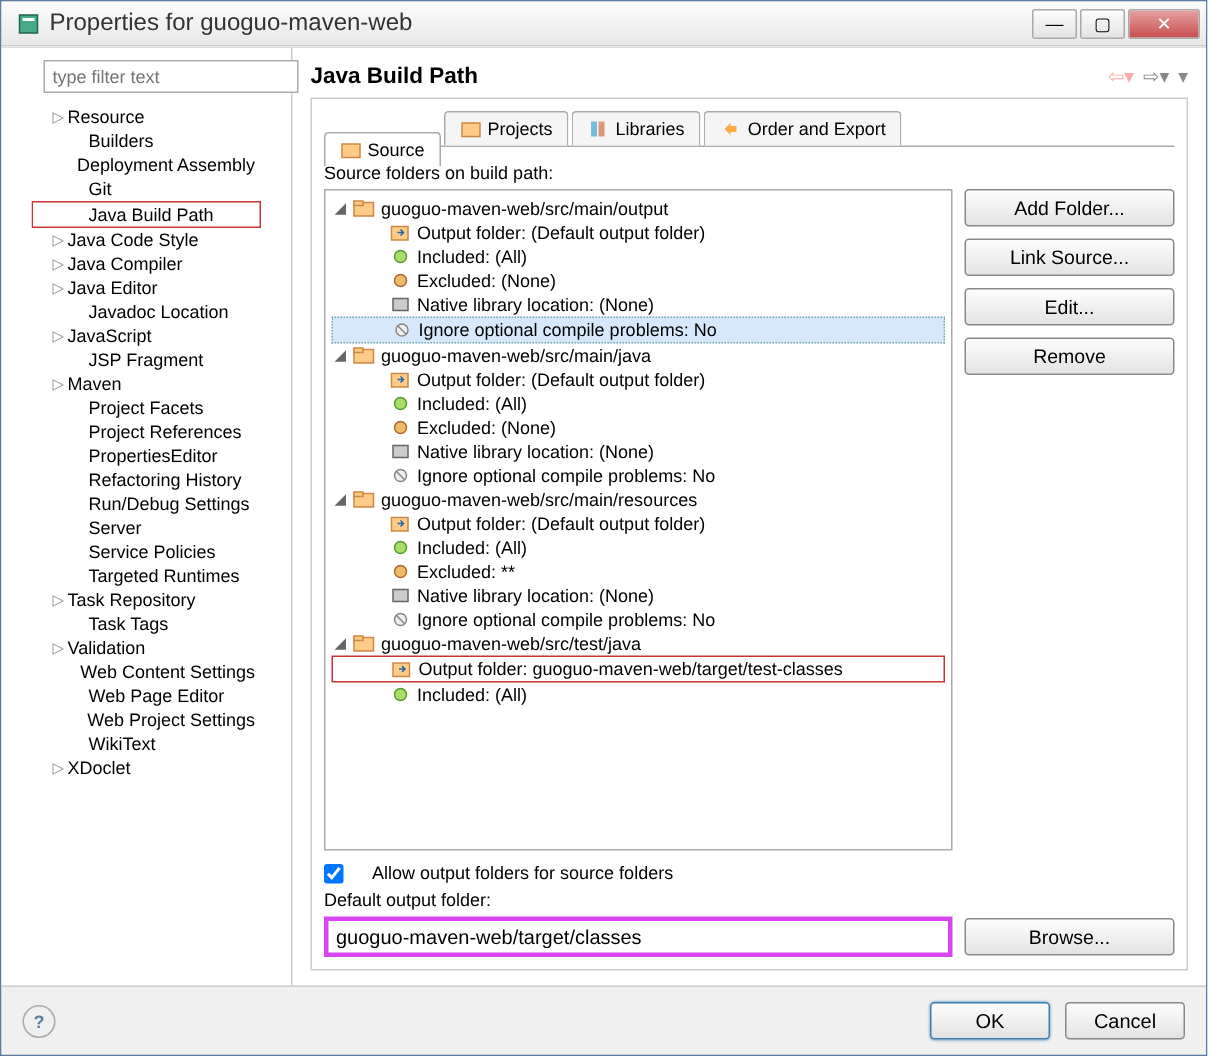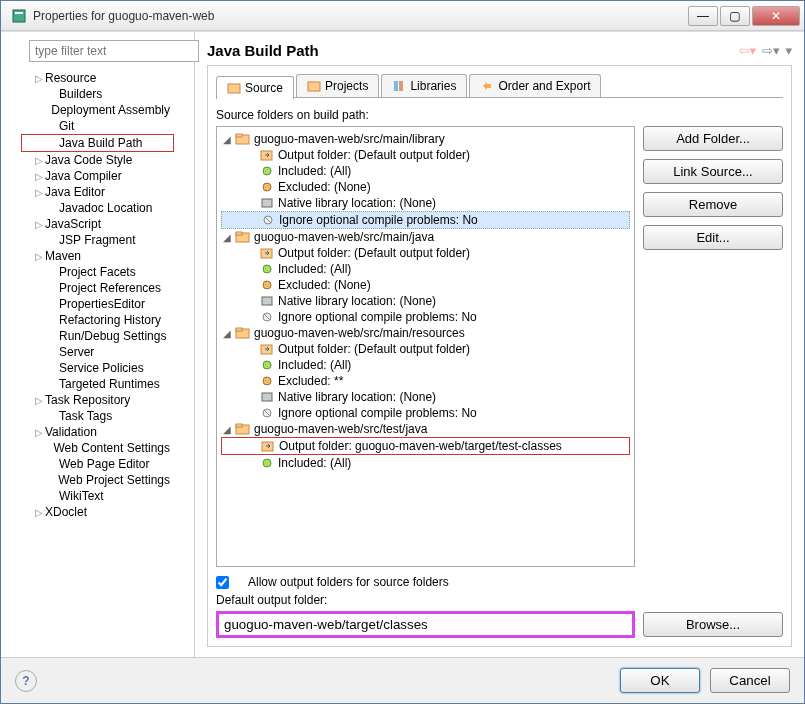--- a/index.html
+++ b/index.html
@@ -2,21 +2,21 @@
 <html><head>
 <meta charset="utf-8">
 <style>
 * { box-sizing: border-box; margin: 0; padding: 0; }
 body { font-family: "Segoe UI", Tahoma, sans-serif; font-size: 12px; color: #000; background: #fff; width: 805px; height: 704px; overflow: hidden; }
 
 .window { width: 805px; height: 704px; border: 1px solid #5a7ca0; display: flex; flex-direction: column; background: #f0f0f0; }
 
 .titlebar { height: 30px; background: linear-gradient(to bottom, #fdfdfd, #e8e8e8); display: flex; align-items: center; padding: 0 4px; border-bottom: 1px solid #ccc; }
 .titlebar-icon { width: 16px; height: 16px; margin: 0 6px; }
-.titlebar-text { flex: 1; font-size: 12px; color: #333; }
+.titlebar-text { flex: 1; font-size: 16px; color: #333; }
 .titlebar-buttons { display: flex; gap: 2px; }
 .titlebar-btn { width: 30px; height: 20px; border: 1px solid #aaa; border-radius: 2px; display: flex; align-items: center; justify-content: center; font-size: 12px; background: linear-gradient(to bottom, #fdfdfd, #e3e3e3); }
 .titlebar-btn.close { width: 48px; background: linear-gradient(to bottom, #e6a0a0, #c8504f); color: #fff; }
 
 .content { flex: 1; display: flex; background: #fff; border-top: 1px solid #ddd; }
 
 .left-panel { width: 194px; border-right: 1px solid #ccc; padding: 8px 20px; display: flex; flex-direction: column; }
 .filter-input { width: 170px; margin: 0 8px 8px 8px; padding: 3px 5px; border: 1px solid #aaa; font-size: 12px; color: #999; }
 .tree { overflow-y: auto; }
 .tree-item { display: flex; align-items: center; padding: 1px 4px; cursor: pointer; white-space: nowrap; }
@@ -27,21 +27,21 @@
 
 .right-panel { flex: 1; display: flex; flex-direction: column; padding: 10px 12px; }
 .header-row { display: flex; align-items: center; justify-content: space-between; margin-bottom: 6px; }
 .page-title { font-size: 15px; font-weight: 600; }
 .nav-arrows { display: flex; gap: 6px; align-items: center; }
 .nav-arrow { color: #faa; font-size: 13px; }
 .nav-arrow.fwd { color: #888; }
 
 .tabs { display: flex; border-bottom: 1px solid #aaa; margin-bottom: 6px; }
 .tab { padding: 4px 10px; border: 1px solid #aaa; border-bottom: none; border-radius: 3px 3px 0 0; background: #f5f5f5; margin-right: 2px; display: flex; align-items: center; gap: 4px; cursor: pointer; }
-.tab.active { background: #fff; position: relative; top: 2px; }
+.tab.active { background: #fff; position: relative; top: 14px; }
 .tab-icon { width: 14px; height: 14px; display: inline-block; }
 
 .source-label { margin: 4px 0; }
 
 .source-area { display: flex; gap: 8px; flex: 1; min-height: 0; }
 .source-tree { flex: 1; border: 1px solid #aaa; padding: 4px; overflow-y: auto; background: #fff; }
 .src-row { display: flex; align-items: center; padding: 1px 0; white-space: nowrap; }
 .src-row.lvl0 { padding-left: 2px; }
 .src-row.lvl1 { padding-left: 38px; }
 .src-arrow { width: 12px; color: #666; font-size: 10px; }
@@ -256,21 +256,21 @@
         <div class="source-area">
           <div class="source-tree" id="source-tree">
               <div class="src-row lvl0">
                 <span class="src-arrow">◢</span>
                 <span class="src-icon">
                   <svg width="16" height="14">
                     <rect x="1" y="3" width="13" height="9" fill="#fc8" stroke="#c84"></rect>
                     <rect x="1" y="2" width="6" height="3" fill="#fc8" stroke="#c84"></rect>
                   </svg>
                 </span>
-                <span>guoguo-maven-web/src/main/library</span>
+                <span>guoguo-maven-web/src/main/output</span>
               </div>
               <div class="src-row lvl1 ">
                 <span class="src-icon">
                   <svg width="16" height="14">
                     <rect x="2" y="3" width="11" height="9" fill="#fc8" stroke="#c84"></rect>
                     <path d="M6 7 L10 7 M8 5 L10 7 L8 9" stroke="#26a" fill="none"></path>
                   </svg>
                 </span>
                 <span>Output folder: (Default output folder)</span>
               </div>
@@ -435,22 +435,22 @@
                   <svg width="16" height="14">
                     <circle cx="8" cy="7" r="4" fill="#ad6" stroke="#593"></circle>
                   </svg>
                 </span>
                 <span>Included: (All)</span>
               </div>
             </div>
           <div class="side-buttons">
             <button class="btn">Add Folder...</button>
             <button class="btn">Link Source...</button>
+            <button class="btn">Edit...</button>
             <button class="btn">Remove</button>
-            <button class="btn">Edit...</button>
           </div>
         </div>
 
         <div class="checkbox-row">
           <input type="checkbox" checked="" style="">
           <span>Allow output folders for source folders</span>
         </div>
         <div class="output-label">Default output folder:</div>
         <div class="output-row">
           <input class="output-input" value="guoguo-maven-web/target/classes" style="">

